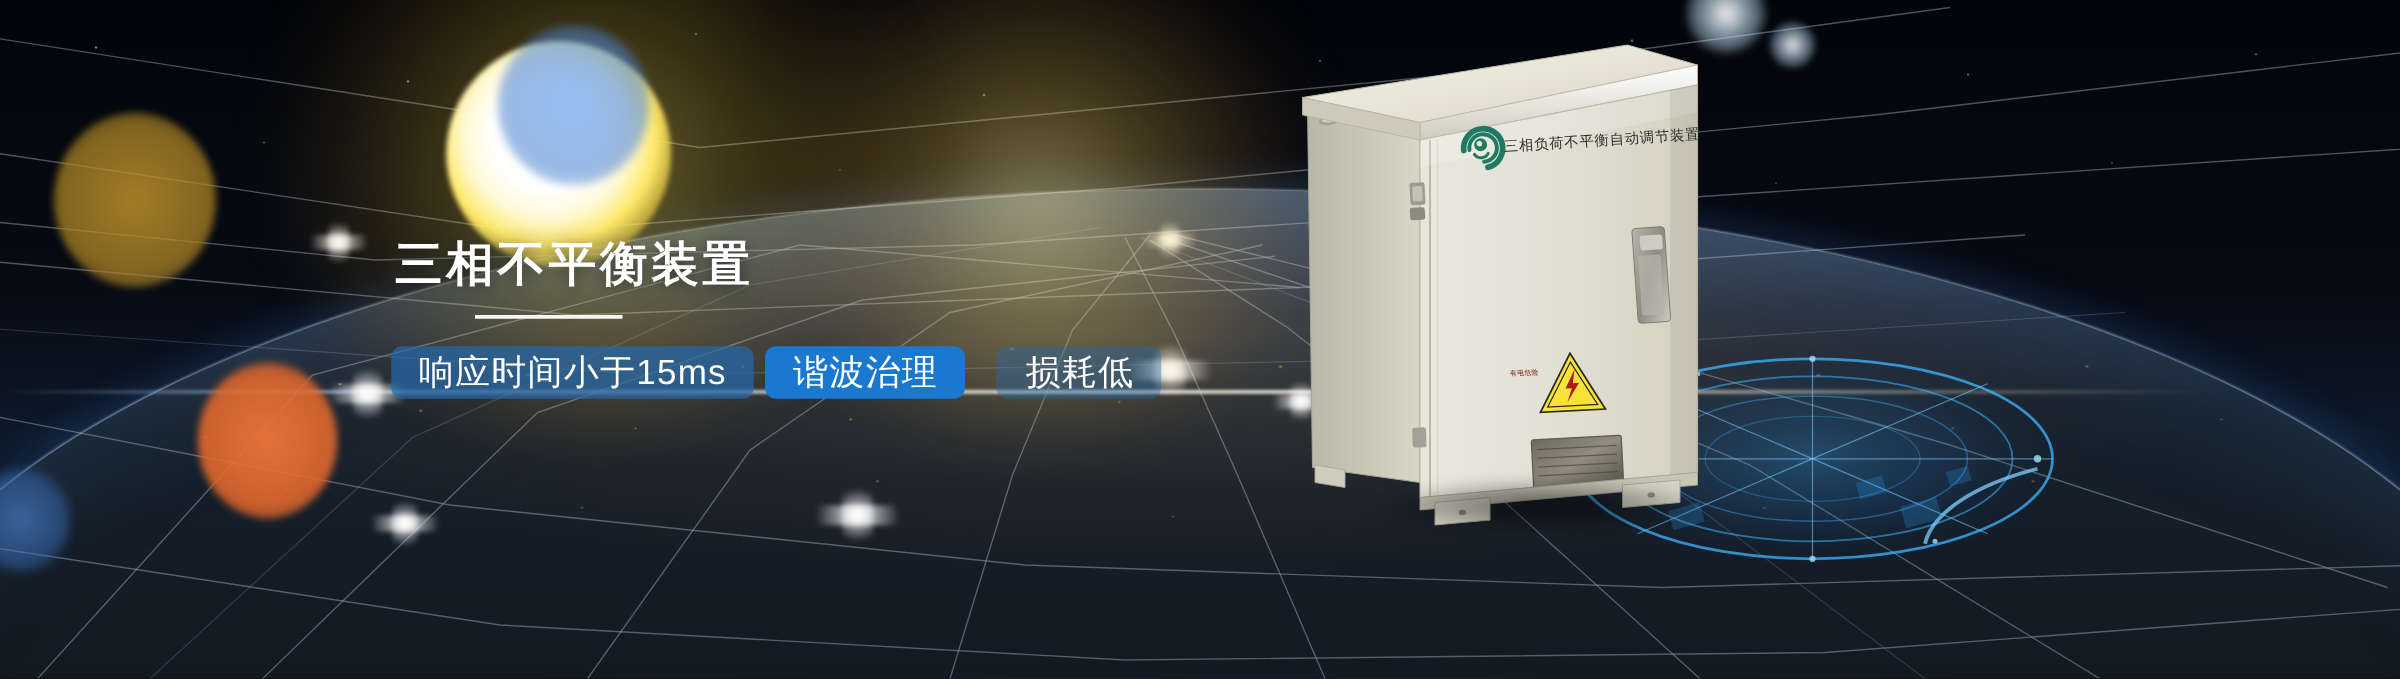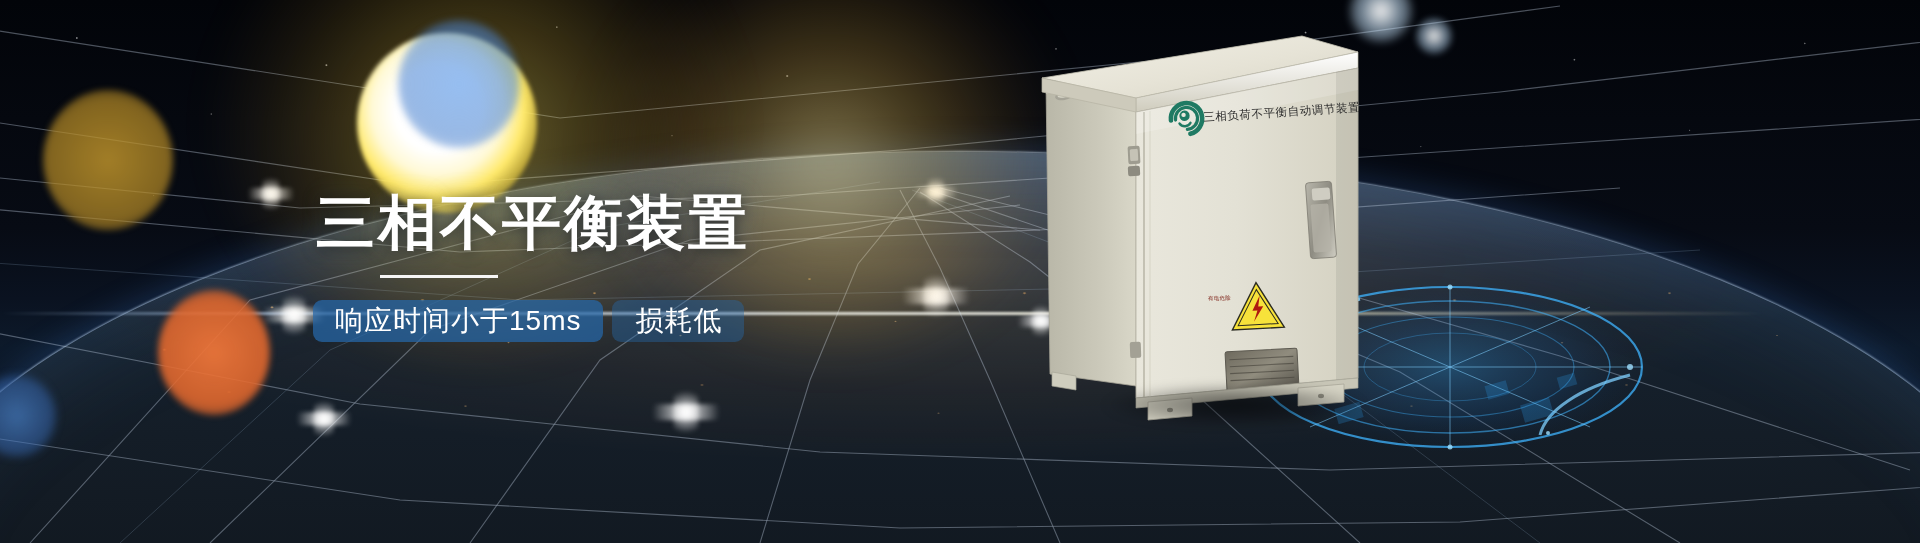--- a/index.html
+++ b/index.html
@@ -175,21 +175,21 @@
   .sparkle::after{ width:26%; height:100%; filter:blur(2px); }
 
   
   .hud{ position:absolute; left:1240px; top:255px; width:420px; height:200px; }
 
   
   .text-block{
     position:absolute; left:316px; top:192px; width:700px;
   }
   .title{
-    font-size:59px; line-height:1.06;
+    font-size:38px; line-height:1.06;
     font-weight:700; color:#ffffff; letter-spacing:3px;
     text-shadow:0 2px 14px rgba(0,0,0,.55), 0 0 26px rgba(120,170,230,.22);
     white-space:nowrap;
   }
   .divider{
     margin-top:20px; margin-left:64px;
     width:118px; height:3px; background:#ffffff; opacity:.95;
   }
   .pill-row{
     margin-top:22px; display:flex; align-items:center; gap:0;
@@ -197,21 +197,21 @@
   }
   .pill{
     display:inline-flex; align-items:center; justify-content:center;
     height:42px; padding:0 22px;
     border-radius:9px;
     color:#ffffff; font-size:28px; letter-spacing:1px;
     white-space:nowrap;
   }
   .pill.soft{ background:rgba(38,104,170,.72); }
   .pill.solid{ background:#1a78cf; margin-left:9px; }
-  .pill.soft2{ background:rgba(38,104,170,.42); margin-left:9px;padding-left:23px; }
+  .pill.soft2{ background:rgba(38,104,170,.42); margin-left:25px;padding-left:23px; }
 
   
   .cabinet-wrap{ position:absolute; left:1040px; top:6px; width:420px; height:430px; }
 
   .cab-shadow{
     position:absolute; left:30px; top:372px; width:330px; height:54px;
     background:radial-gradient(ellipse 50% 50% at 50% 50%, rgba(0,0,0,.55) 0%, rgba(0,0,0,.22) 55%, rgba(0,0,0,0) 80%);
     filter:blur(5px);
   }
   .cab svg{ display:block; }
@@ -453,17 +453,18 @@
   </div>
 
   <div class="text-block">
 
     <div class="title">三相不平衡装置</div>
 
     <div class="divider"></div>
 
     <div class="pill-row">
       <span class="pill soft">响应时间小于15ms</span>
+      <span class="pill solid">谐波治理</span>
       <span class="pill soft2">损耗低</span>
     </div>
   </div>
 
 </div>
 
 </body></html>

